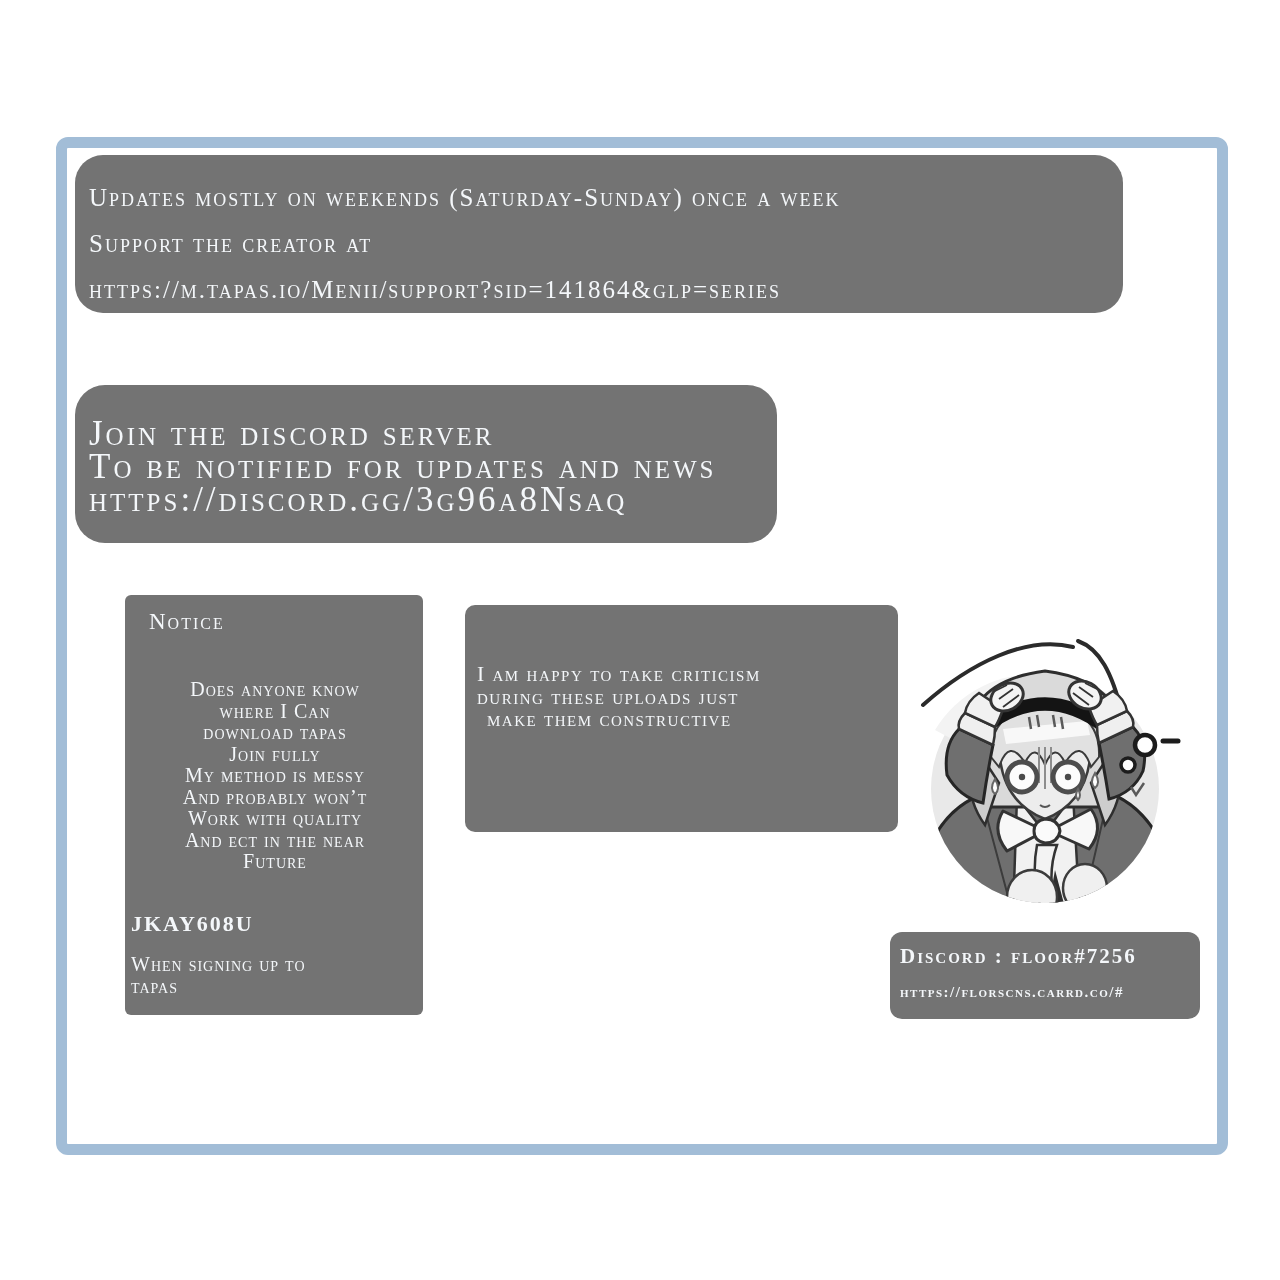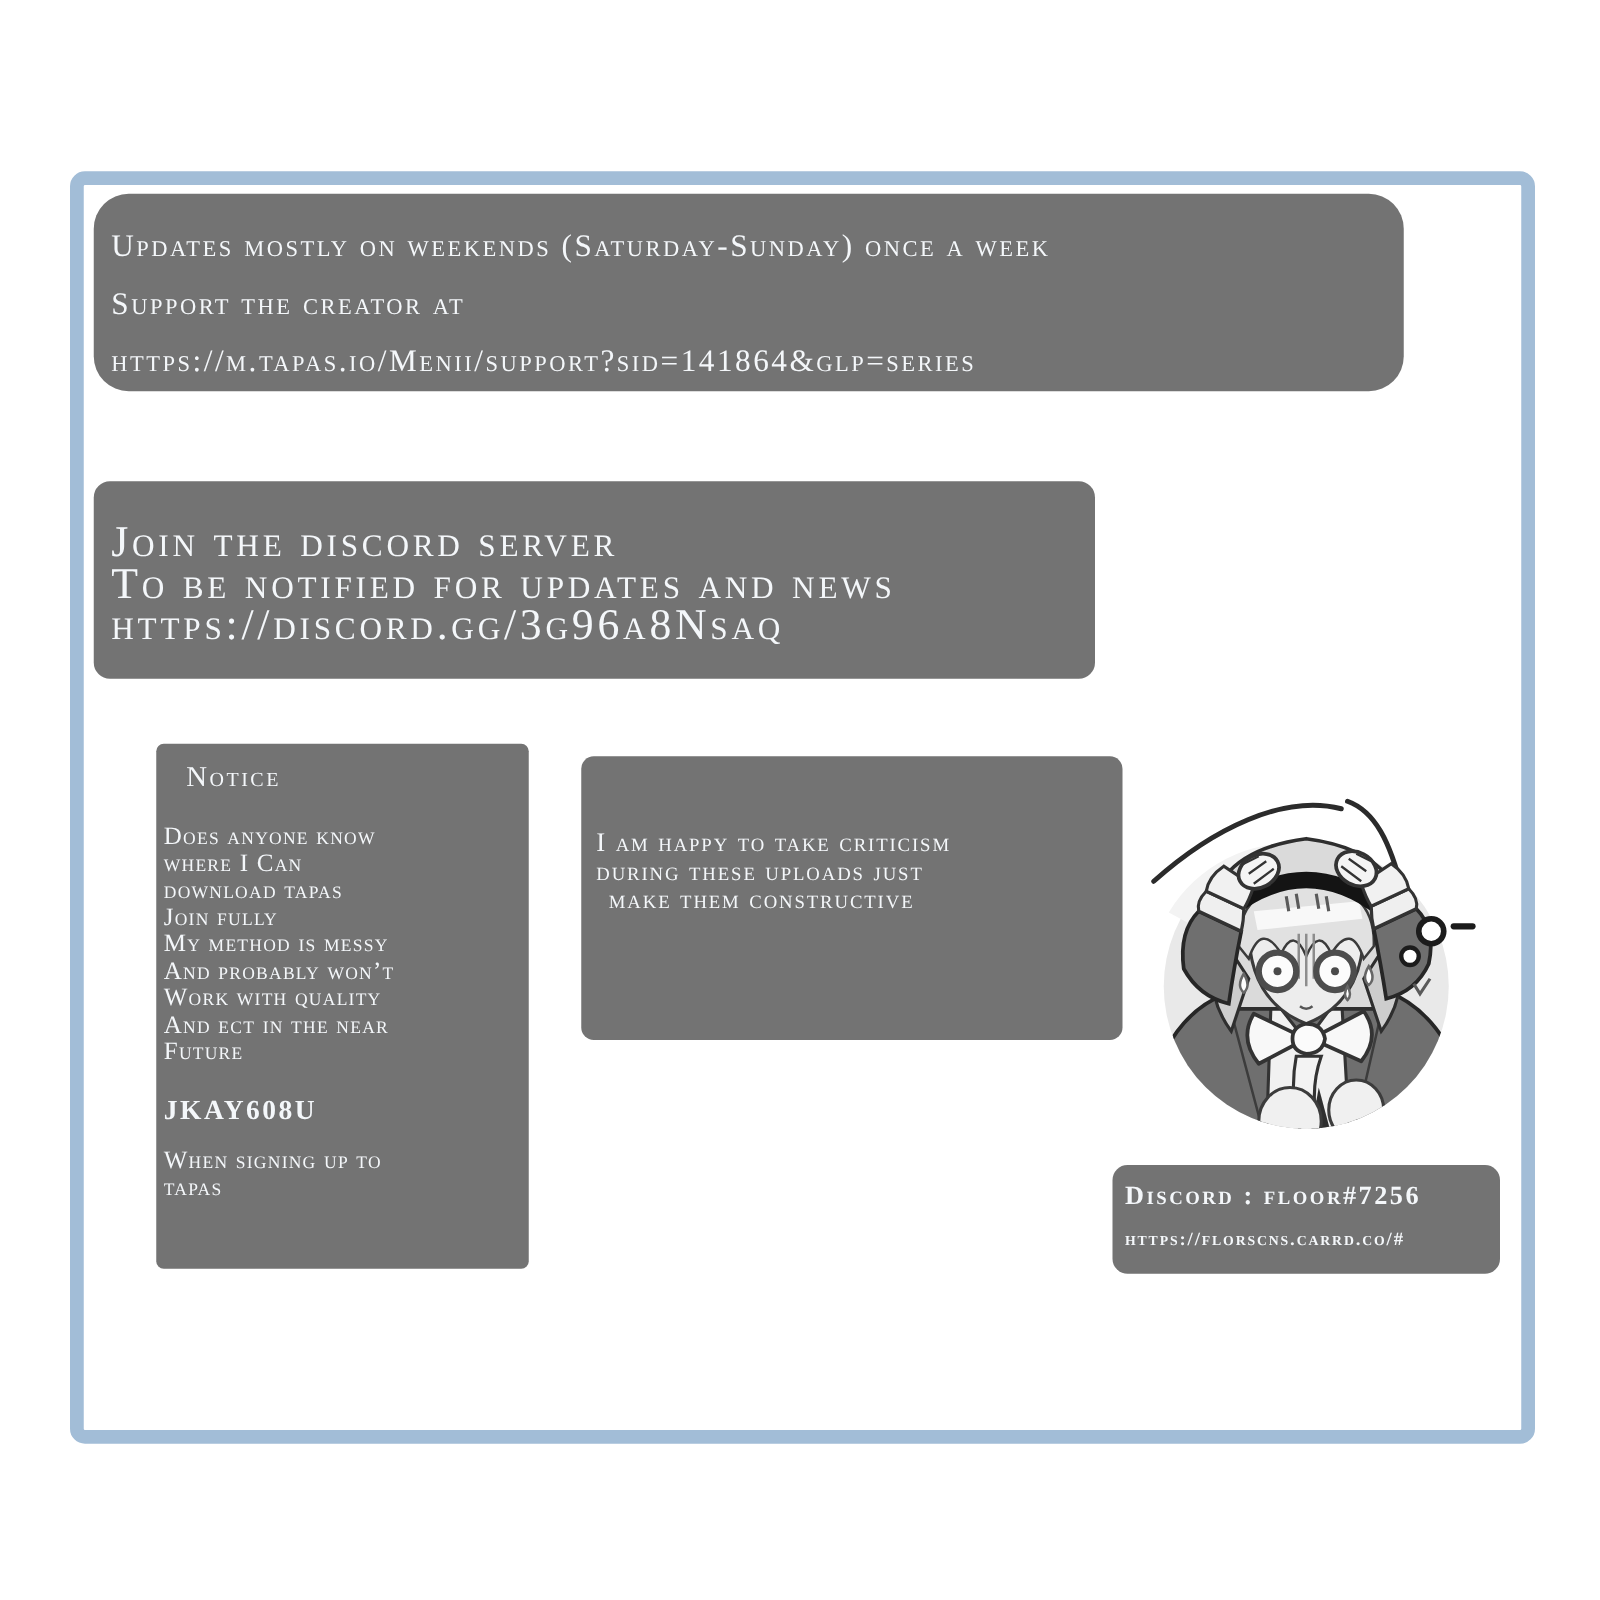--- a/index.html
+++ b/index.html
@@ -17,34 +17,34 @@
   }
   .panel .ln { white-space:nowrap; }
 
   .updates {
     left:75px; top:155px; width:1048px; height:158px; border-radius:28px;
     padding:20px 14px 0 14px; font-size:25px; letter-spacing:2px;
   }
   .updates .ln { line-height:46px; }
 
   .discord {
-    left:75px; top:385px; width:801px; height:158px; border-radius:13px;
+    left:75px; top:385px; width:702px; height:158px; border-radius:30px;
     padding:32px 14px 0 14px; font-size:35px; letter-spacing:3px;
   }
   .discord .ln { line-height:33px; }
 
   .notice {
     left:125px; top:595px; width:298px; height:420px; border-radius:6px;
     padding:14px 4px 0 6px; font-size:20px; letter-spacing:1px;
   }
   .notice .title { font-size:23px; letter-spacing:2px; padding-left:18px; }
-  .notice .para { margin-top:24px; }
+  .notice .para { margin-top:44px;text-align:center; }
   .notice .para .ln { line-height:21.5px; }
   .notice .use { margin-top:54px; font-size:22px; }
-  .notice .code { margin-top:22px; font-size:22px; font-weight:bold; font-variant:normal; letter-spacing:2px; }
+  .notice .code { margin-top:38px; font-size:22px; font-weight:bold; font-variant:normal; letter-spacing:2px; }
   .notice .signup { margin-top:16px; }
   .notice .signup .ln { line-height:22px; }
 
   .criticism {
     left:465px; top:605px; width:433px; height:227px; border-radius:10px;
     padding:58px 8px 0 12px; font-size:21.5px; letter-spacing:1.5px;
   }
   .criticism .ln { line-height:22.5px; }
   .criticism .ln.indent { padding-left:10px; }
 

